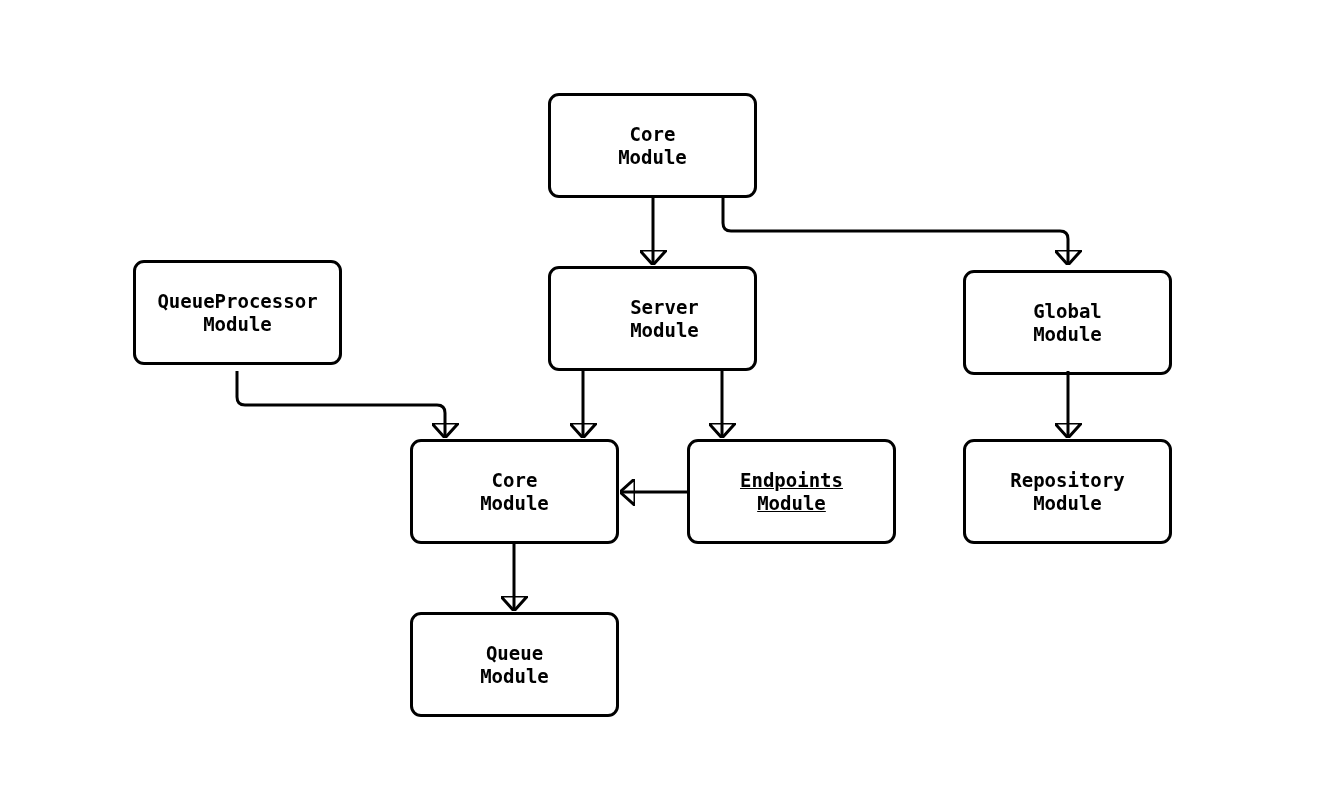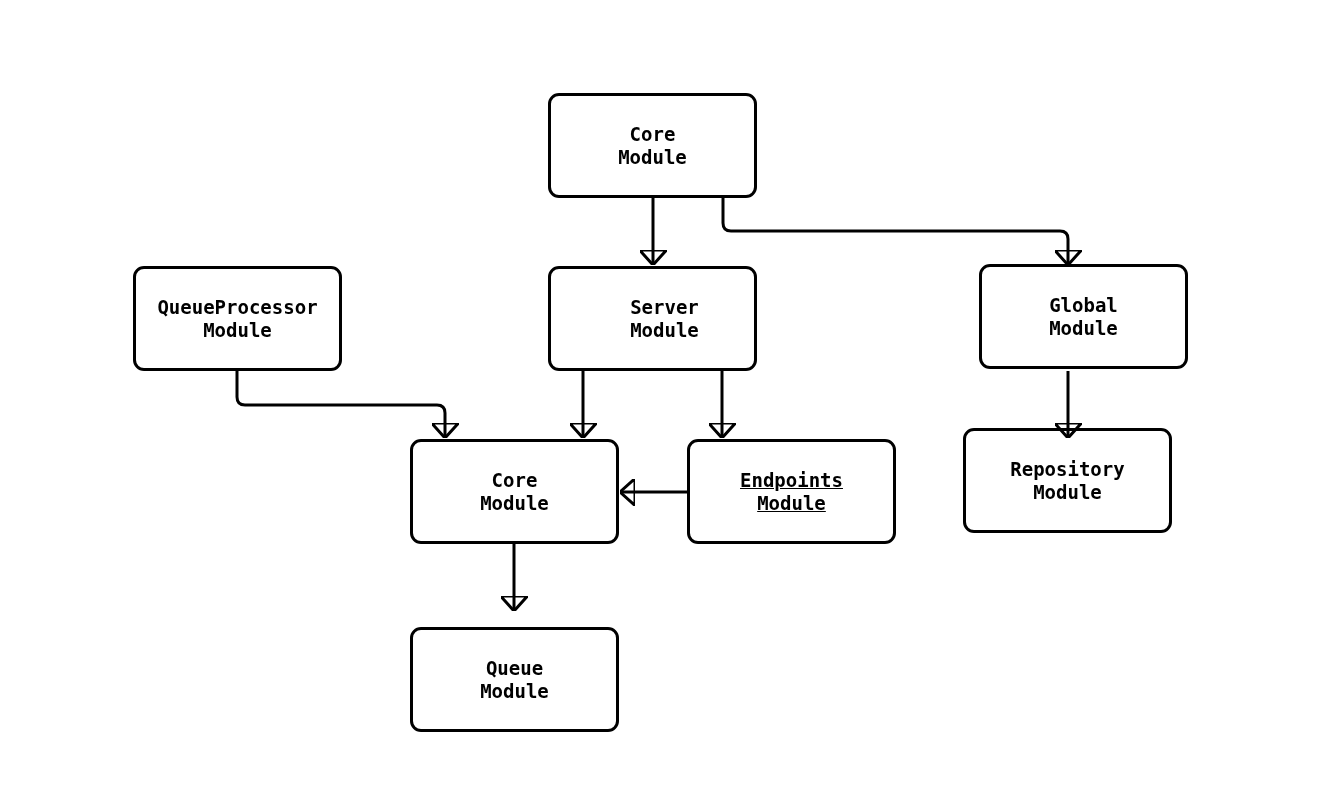--- a/index.html
+++ b/index.html
@@ -30,27 +30,27 @@
     font-weight: 700;
     font-size: 19px;
     line-height: 23px;
     color: #000000;
     z-index: 1;
   }
   .node .label {
     white-space: pre-line;
   }
   #n-root            { left: 548px; top: 93px;  }
-  #n-queue-processor { left: 133px; top: 266px; align-items: center; }
+  #n-queue-processor { left: 133px; top: 260px; align-items: center; }
   #n-server          { left: 548px; top: 266px; padding-left: 24px; }
-  #n-global          { left: 963px; top: 264px; margin-left: 16px; }
+  #n-global          { left: 963px; top: 270px; }
   #n-core            { left: 410px; top: 439px; justify-content: center; }
   #n-endpoints       { left: 687px; top: 439px; text-decoration: underline; }
-  #n-repository      { left: 963px; top: 428px; justify-content: center; }
-  #n-queue           { left: 410px; top: 627px; }
+  #n-repository      { left: 963px; top: 439px; justify-content: center; }
+  #n-queue           { left: 410px; top: 612px; }
   svg.edges {
     position: absolute;
     left: 0;
     top: 0;
     width: 1337px;
     height: 809px;
     z-index: 2;
     pointer-events: none;
   }
   svg.edges path {

